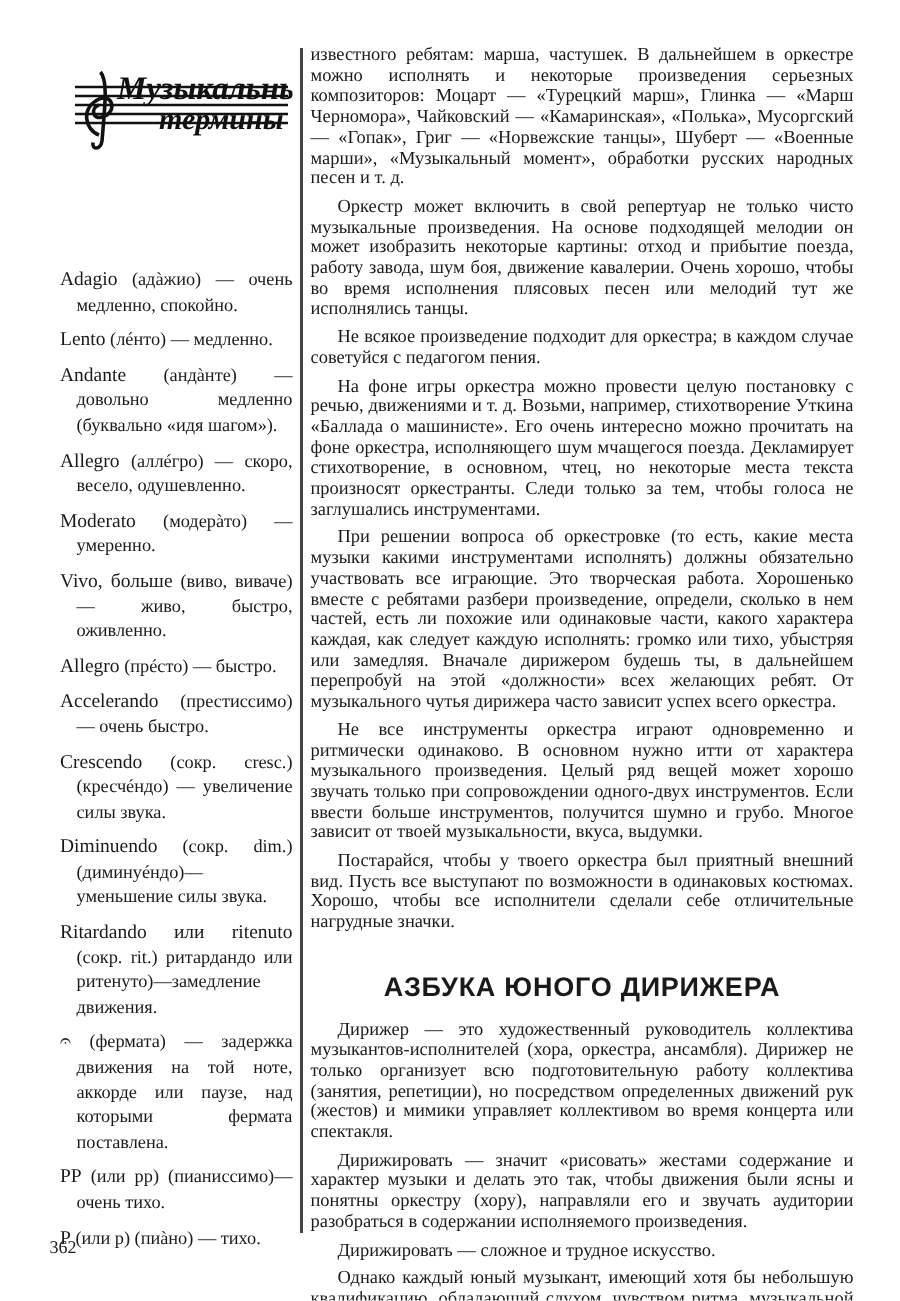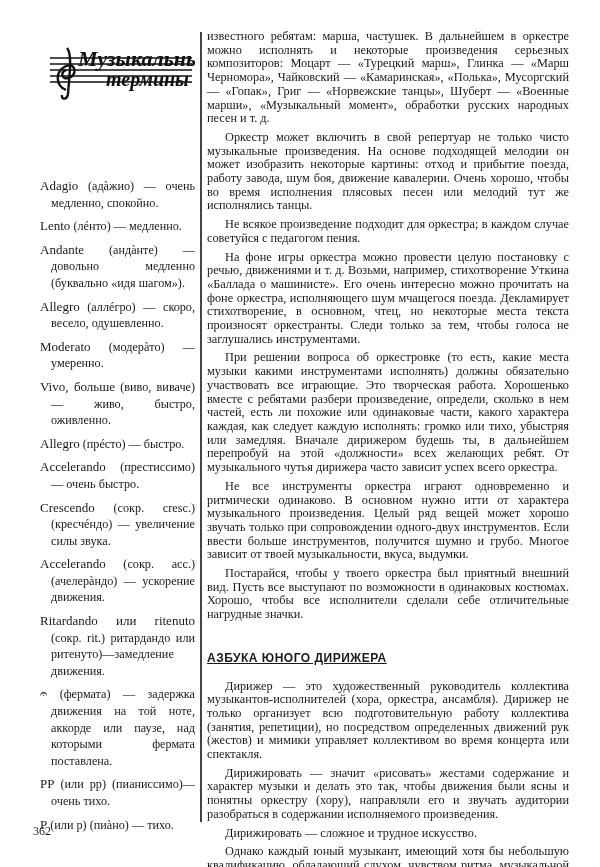--- a/index.html
+++ b/index.html
@@ -12,22 +12,22 @@
   .term .name { font-family: Liberation Serif, serif; font-size: 13px; }
   .page-num { position: absolute; left: 33px; top: 824px; font-size: 12px; }
 
   
   .divider { position: absolute; left: 200px; top: 32px; width: 1.5px; height: 790px; background: #444; }
 
   
   .right { position: absolute; left: 207px; top: 30px; width: 362px; font-size: 12.3px; line-height: 13.7px; }
   .right p { margin: 0 0 5px 0; text-align: justify; text-indent: 18px; }
   .right p.cont { text-indent: 0; }
-  .right h2 { font-family: "Liberation Sans", "DejaVu Sans", sans-serif; font-size: 12px; font-weight: bold;
-              letter-spacing: 0.5px; margin: 30px 0 14px 0; text-decoration: underline; }
+  .right h2 { font-family: "Liberation Sans", "DejaVu Sans", sans-serif; font-size: 18px; font-weight: bold;
+              text-align: center; letter-spacing: 0.5px; margin: 30px 0 14px 0; }
 </style>
 </head>
 <body>
 
 <div class="page">
 
   <div class="logo">
     <svg width="175" height="70" viewBox="0 0 175 70">
       <g stroke="#111" stroke-width="1.6">
         <line x1="30" y1="18" x2="172" y2="18"></line>
@@ -45,21 +45,21 @@
   <div class="terms">
     <p class="term"><span class="name">Adagio</span> <span>(адàжио) — очень медленно, спокойно.</span></p>
     <p class="term"><span class="name">Lento</span> <span>(лéнто) — медленно.</span></p>
     <p class="term"><span class="name">Andante</span> <span>(андàнте) — довольно медленно (буквально «идя шагом»).</span></p>
     <p class="term"><span class="name">Allegro</span> <span>(аллéгро) — скоро, весело, одушевленно.</span></p>
     <p class="term"><span class="name">Moderato</span> <span>(модерàто) — умеренно.</span></p>
     <p class="term"><span class="name">Vivo, больше</span> <span>(виво, виваче)— живо, быстро, оживленно.</span></p>
     <p class="term"><span class="name">Allegro</span> <span>(прéсто) — быстро.</span></p>
     <p class="term"><span class="name">Accelerando</span> <span>(престиссимо) — очень быстро.</span></p>
     <p class="term"><span class="name">Crescendo</span> <span>(сокр. cresc.)(кресчéндо) — увеличение силы звука.</span></p>
-    <p class="term"><span class="name">Accelerando</span> <span>(сокр. acc.) (ачелерàндо) — ускорение движения.</span></p>
+    <p class="term"><span class="name">Diminuendo</span> <span>(сокр. dim.) (диминуéндо)—уменьшение силы звука.</span></p>
     <p class="term"><span class="name">Ritardando или ritenuto</span> <span>(сокр. rit.) ритардандо или ритенуто)—замедление движения.</span></p>
     <p class="term"><span class="name">𝄐</span> <span>(фермата) — задержка движения на той ноте, аккорде или паузе, над которыми фермата поставлена.</span></p>
     <p class="term"><span class="name">PP</span> <span>(или pp) (пианиссимо)— очень тихо.</span></p>
     <p class="term"><span class="name">P</span> <span>(или p) (пиàно) — тихо.</span></p>
 
   </div>
 
   <div class="page-num">362</div>
 
   <div class="divider"></div>

